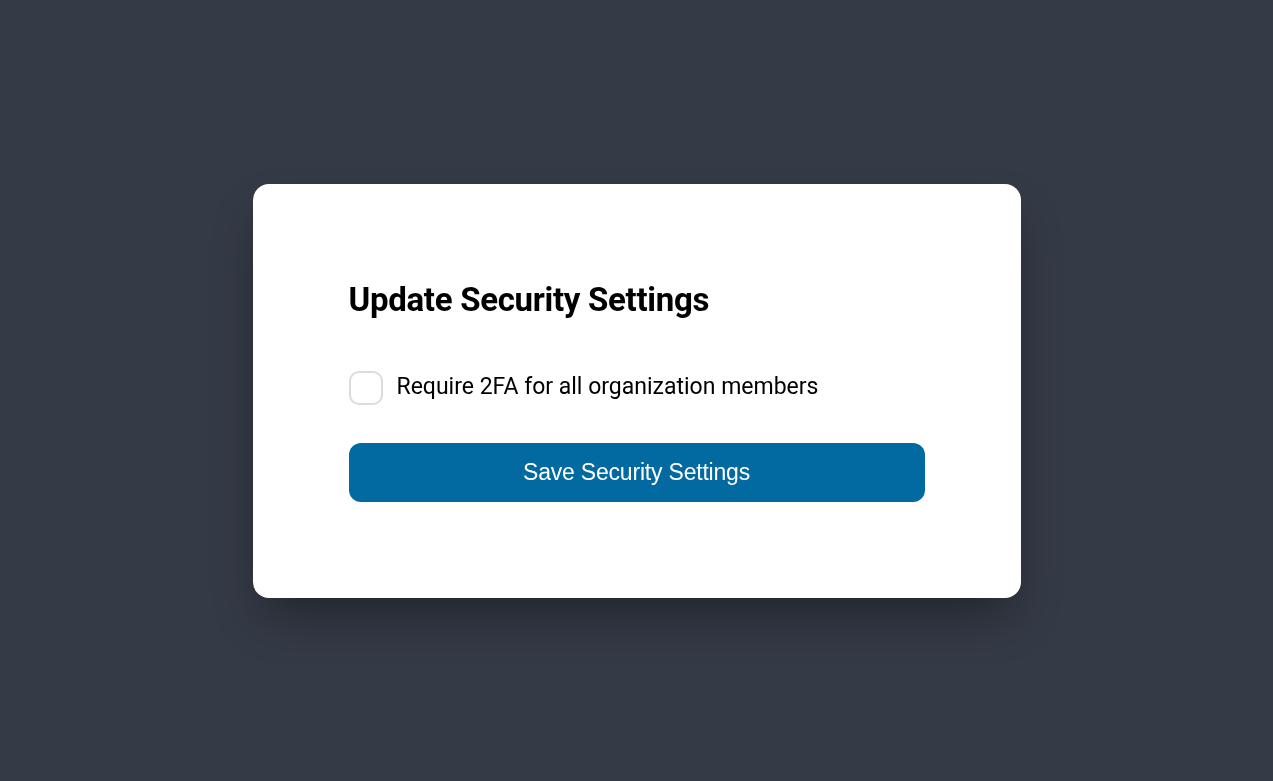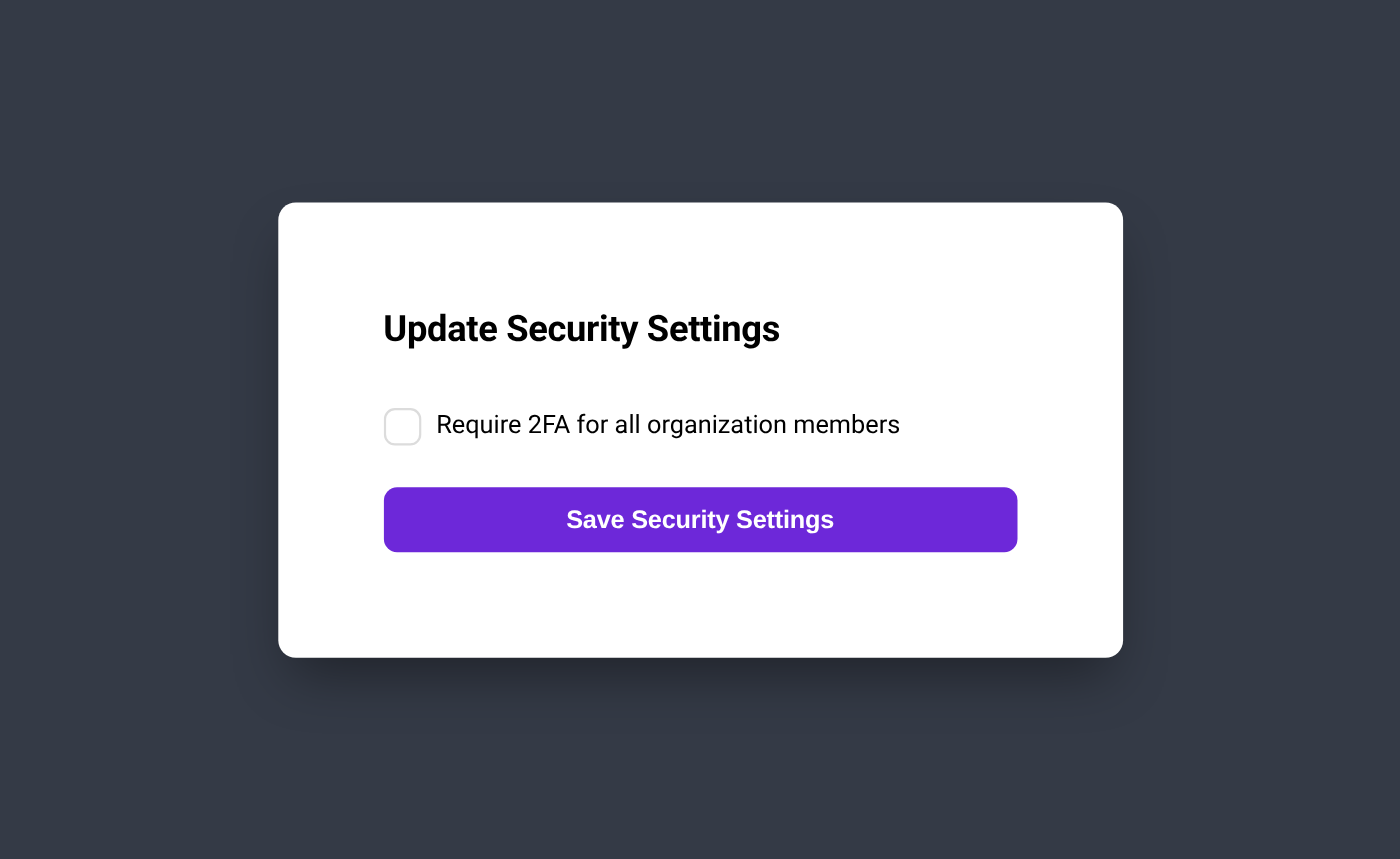--- a/index.html
+++ b/index.html
@@ -70,26 +70,26 @@
       transform: rotate(45deg);
     }
     .checkbox-label {
       font-size: 23px;
       color: #000000;
       cursor: pointer;
       line-height: 1.4;
     }
     .save-button {
       width: 100%;
-      background: #6d28d9;
+      background: #0369a1;
       color: #ffffff;
       border: none;
       border-radius: 12px;
       font-size: 23px;
-      font-weight: 700;
+      font-weight: 400;
       padding: 16px 0;
       cursor: pointer;
       letter-spacing: -0.2px;
       text-align: center;
     }
   </style>
 </head>
 <body>
 
 <div class="modal">

